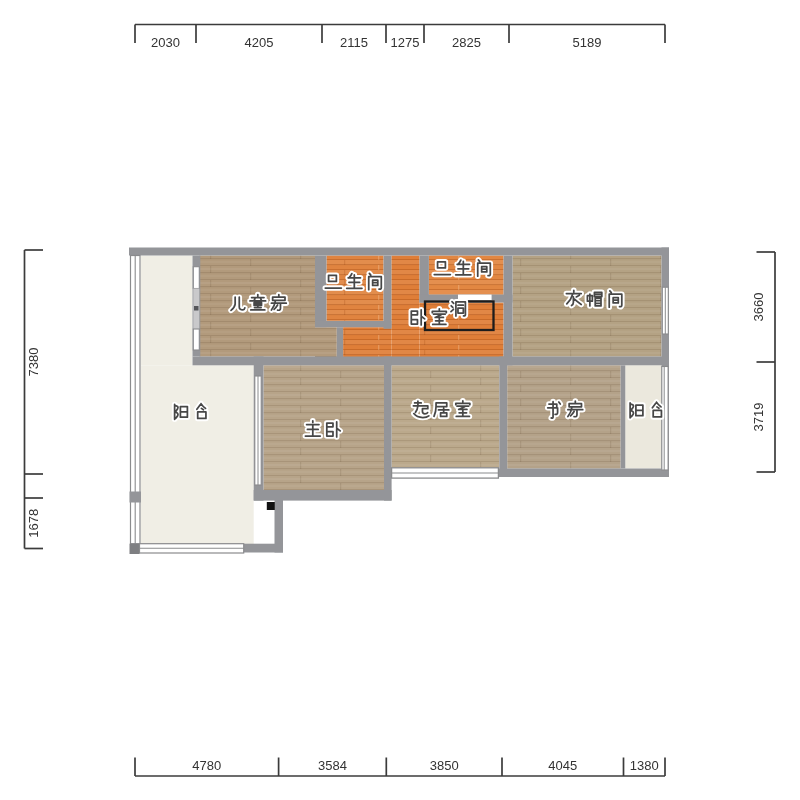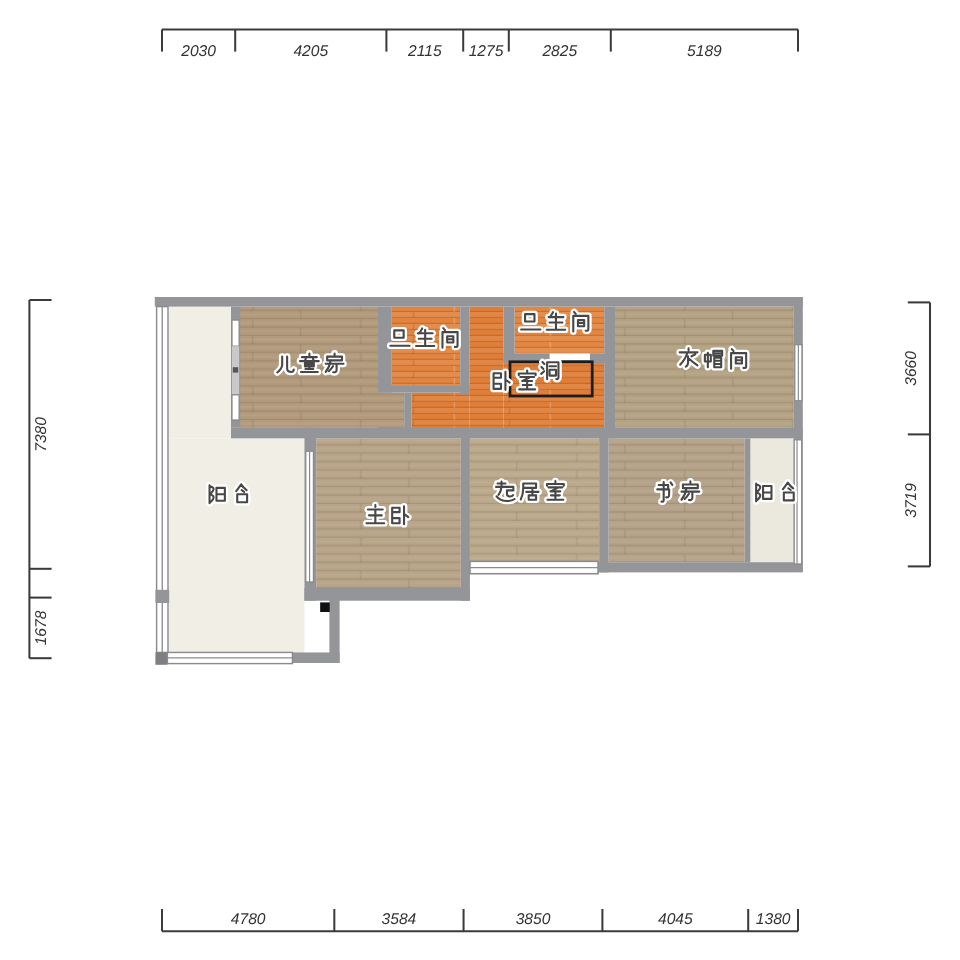--- a/index.html
+++ b/index.html
@@ -1,16 +1,16 @@
 <!DOCTYPE html>
 <html><head>
 <meta charset="utf-8">
 <style>
   html,body{margin:0;padding:0;background:#ffffff;}
-  #page{position:relative;width:800px;height:800px;background:#be185d;overflow:hidden;font-style:italic;}
+  #page{position:relative;width:800px;height:800px;background:#be185d;overflow:hidden;}
   svg{display:block;}
   .dimtxt{font-family:"Liberation Sans",sans-serif;font-size:13px;fill:#333333;}
   .halo{stroke:#ffffff;stroke-width:27;fill:none;stroke-linecap:round;stroke-linejoin:round;}
   .ink{stroke:#474747;stroke-width:8.5;fill:none;stroke-linecap:round;stroke-linejoin:round;}
 </style>
 </head>
 <body>
 <div id="page">
 <svg width="800" height="800" viewBox="0 0 800 800">
 <defs>

